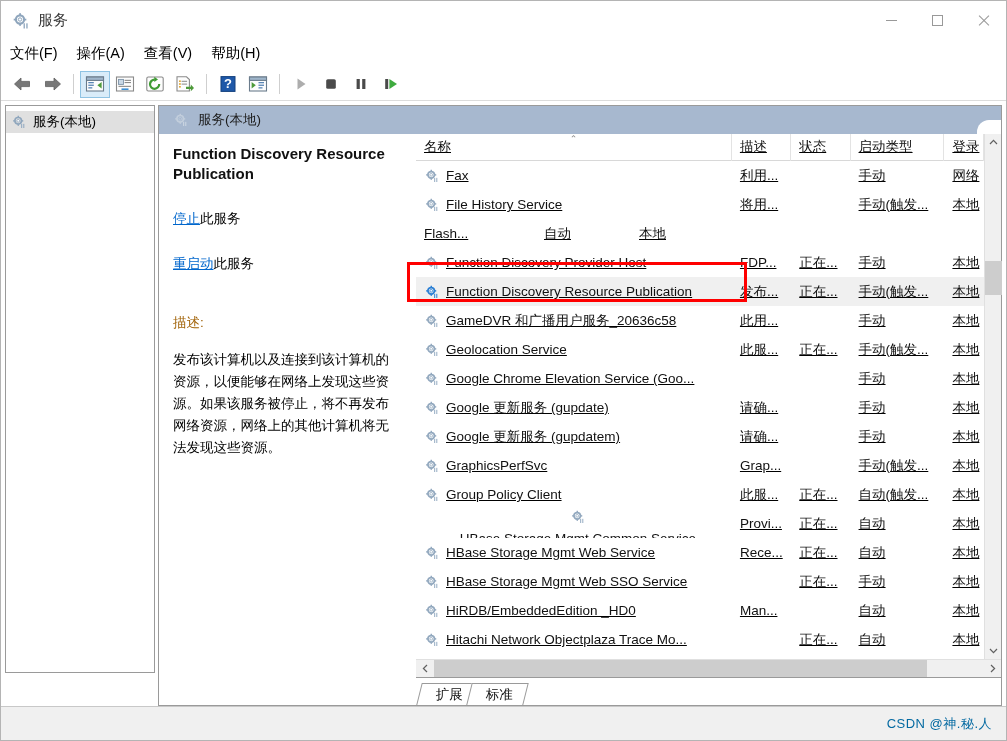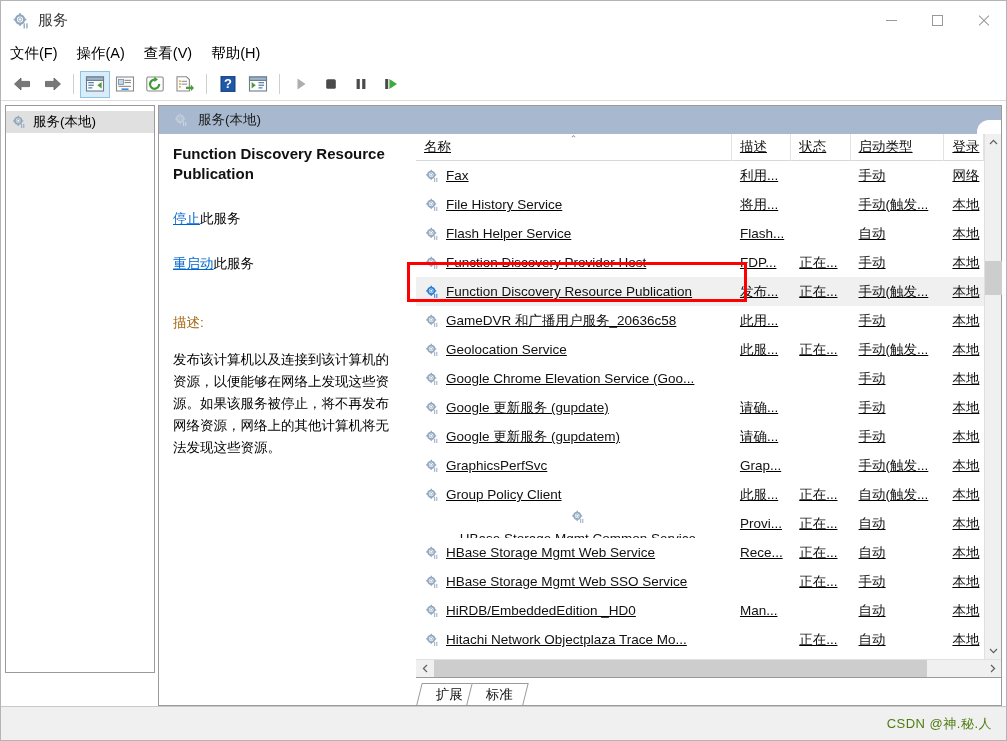--- a/index.html
+++ b/index.html
@@ -277,21 +277,21 @@
   
   .statusbar {
     height: 34px; min-height: 34px;
     background: #f0f0f0;
     border-top: 1px solid #c8c8c8;
     display: flex; align-items: center; justify-content: flex-end;
     padding-right: 14px;
     position: relative;
   }
   .watermark {
-    font-size: 13px; color: #4d7c0f;
+    font-size: 13px; color: #0369a1;
     letter-spacing: 0.5px; white-space: nowrap;
   }
 
   
   .annot-box {
     position: absolute;
     left: 406px; top: 261px;
     width: 340px; height: 40px;
     border: 3px solid #ff0000;
     pointer-events: none;
@@ -581,39 +581,20 @@
                           </g>
                         </svg></span>
                       <span>File History Service</span>
                     </div>
                     <div class="cell" style="width: 60px;">将用...</div>
                     <div class="cell" style="width: 60px;"></div>
                     <div class="cell" style="width: 95px;">手动(触发...</div>
                     <div class="cell" style="width: 40px;">本地</div>
                   </div>
                   <div class="row">
-                    <div class="cell name" style="width: 320px;">
-                      <span class="row-icon"><svg width="16" height="16" viewBox="0 0 20 20">
-                          <g fill="none" stroke="#93a9bf" stroke-width="2.2">
-                            <circle cx="9" cy="8.5" r="4.1"></circle>
-                          </g>
-                          <circle cx="9" cy="8.5" r="1.7" fill="#ffffff" stroke="#93a9bf" stroke-width="1"></circle>
-                          <g fill="#93a9bf">
-                            <rect x="8.2" y="2.2" width="1.8" height="2.2"></rect>
-                            <rect x="8.2" y="12.6" width="1.8" height="2.2"></rect>
-                            <rect x="2.7" y="7.7" width="2.2" height="1.8"></rect>
-                            <rect x="13.1" y="7.7" width="2.2" height="1.8"></rect>
-                          </g>
-                          <g fill="#a6b9cc">
-                            <rect x="12.5" y="12.3" width="1.5" height="5.2"></rect>
-                            <rect x="15.2" y="12.3" width="1.5" height="5.2"></rect>
-                          </g>
-                        </svg></span>
-                      <span>Flash Helper Service</span>
-                    </div>
                     <div class="cell" style="width: 60px;">Flash...</div>
                     <div class="cell" style="width: 60px;"></div>
                     <div class="cell" style="width: 95px;">自动</div>
                     <div class="cell" style="width: 40px;">本地</div>
                   </div>
                   <div class="row">
                     <div class="cell name" style="width: 320px;">
                       <span class="row-icon"><svg width="16" height="16" viewBox="0 0 20 20">
                           <g fill="none" stroke="#93a9bf" stroke-width="2.2">
                             <circle cx="9" cy="8.5" r="4.1"></circle>

